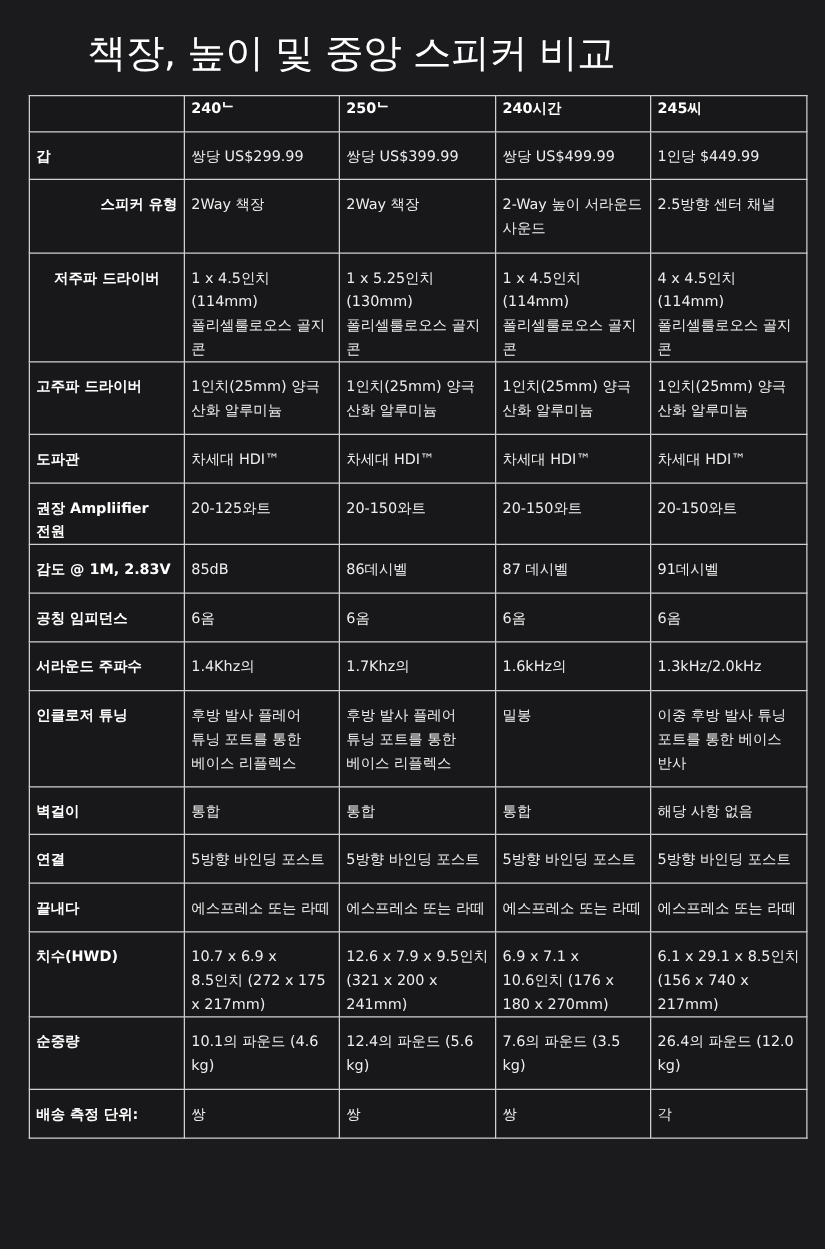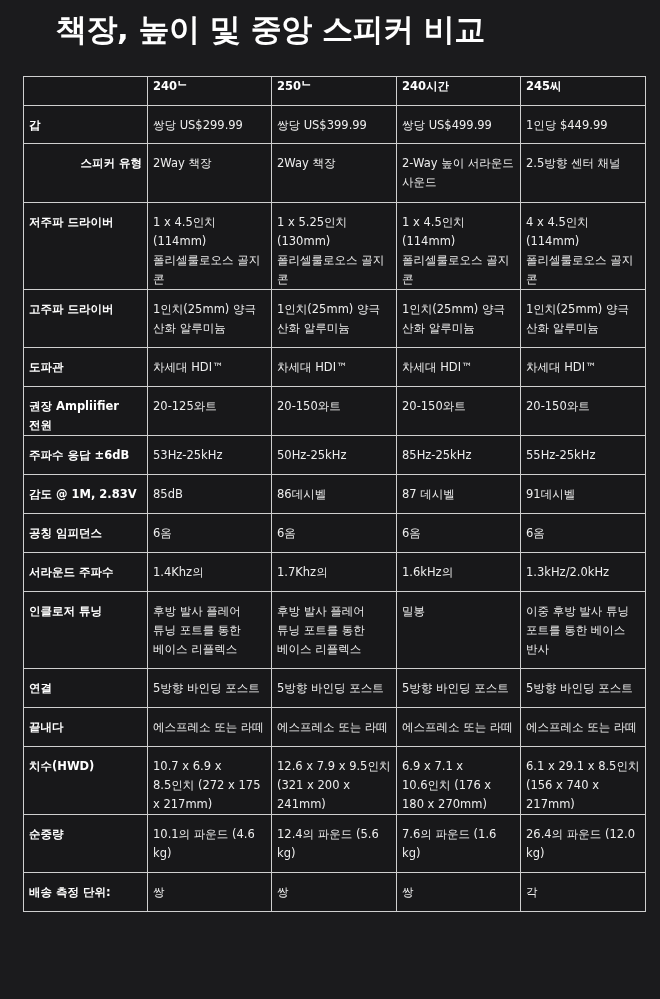--- a/index.html
+++ b/index.html
@@ -4,22 +4,22 @@
 <style>
   html, body { margin: 0; padding: 0; }
   body {
     width: 660px; height: 999px; overflow: hidden;
     background: #1b1b1d;
     font-family: "DejaVu Sans", "Liberation Sans", sans-serif;
     color: #f2f2f2;
     position: relative;
   }
   h1 {
-    position: absolute; left: 56px; top: 6px; margin: 0;
-    font-size: 31px; font-weight: bold; color: #ffffff;
+    position: absolute; left: 56px; top: 6px; margin: 14px;
+    font-size: 31px; font-weight: normal; color: #ffffff;
     letter-spacing: -0.5px; line-height: 46px;
   }
   table {
     position: absolute; left: 23px; top: 76px;
     width: 622px;
     border-collapse: collapse;
     table-layout: fixed;
     border: 1px solid #bdbdbd;
   }
   col.c0 { width: 124px; }
@@ -74,21 +74,21 @@
         <td>1인당 $449.99</td>
       </tr>
       <tr>
         <td class="label" style="height: 48px; text-align: right;">스피커 유형</td>
         <td>2Way 책장</td>
         <td>2Way 책장</td>
         <td>2-Way 높이 서라운드 사운드</td>
         <td>2.5방향 센터 채널</td>
       </tr>
       <tr>
-        <td class="label" style="height: 64px;">저주파 드라이버</td>
+        <td class="label" style="height: 64px; text-align: center;">저주파 드라이버</td>
         <td>1 x 4.5인치(114mm) 폴리셀룰로오스 골지 콘</td>
         <td>1 x 5.25인치(130mm) 폴리셀룰로오스 골지 콘</td>
         <td>1 x 4.5인치(114mm) 폴리셀룰로오스 골지 콘</td>
         <td>4 x 4.5인치(114mm) 폴리셀룰로오스 골지 콘</td>
       </tr>
       <tr>
         <td class="label" style="height: 47px;">고주파 드라이버</td>
         <td>1인치(25mm) 양극 산화 알루미늄</td>
         <td>1인치(25mm) 양극 산화 알루미늄</td>
         <td>1인치(25mm) 양극 산화 알루미늄</td>
@@ -100,27 +100,20 @@
         <td>차세대 HDI™</td>
         <td>차세대 HDI™</td>
         <td>차세대 HDI™</td>
       </tr>
       <tr>
         <td class="label" style="height: 28px;">권장 Ampliifier 전원</td>
         <td>20-125와트</td>
         <td>20-150와트</td>
         <td>20-150와트</td>
         <td>20-150와트</td>
-      </tr>
-      <tr>
-        <td class="label" style="height: 28px;">주파수 응답 ±6dB</td>
-        <td>53Hz-25kHz</td>
-        <td>50Hz-25kHz</td>
-        <td>85Hz-25kHz</td>
-        <td>55Hz-25kHz</td>
       </tr>
       <tr>
         <td class="label" style="height: 28px;">감도 @ 1M, 2.83V</td>
         <td>85dB</td>
         <td>86데시벨</td>
         <td>87 데시벨</td>
         <td>91데시벨</td>
       </tr>
       <tr>
         <td class="label" style="height: 28px;">공칭 임피던스</td>
@@ -137,20 +130,27 @@
         <td>1.3kHz/2.0kHz</td>
       </tr>
       <tr>
         <td class="label" style="height: 66px;">인클로저 튜닝</td>
         <td>후방 발사 플레어 튜닝 포트를 통한 베이스 리플렉스</td>
         <td>후방 발사 플레어 튜닝 포트를 통한 베이스 리플렉스</td>
         <td>밀봉</td>
         <td>이중 후방 발사 튜닝 포트를 통한 베이스 반사</td>
       </tr>
       <tr>
+        <td class="label" style="height: 27px;">벽걸이</td>
+        <td>통합</td>
+        <td>통합</td>
+        <td>통합</td>
+        <td>해당 사항 없음</td>
+      </tr>
+      <tr>
         <td class="label" style="height: 28px;">연결</td>
         <td>5방향 바인딩 포스트</td>
         <td>5방향 바인딩 포스트</td>
         <td>5방향 바인딩 포스트</td>
         <td>5방향 바인딩 포스트</td>
       </tr>
       <tr>
         <td class="label" style="height: 28px;">끝내다</td>
         <td>에스프레소 또는 라떼</td>
         <td>에스프레소 또는 라떼</td>
@@ -161,21 +161,21 @@
         <td class="label" style="height: 47px;">치수(HWD)</td>
         <td>10.7 x 6.9 x 8.5인치 (272 x 175 x 217mm)</td>
         <td>12.6 x 7.9 x 9.5인치 (321 x 200 x 241mm)</td>
         <td>6.9 x 7.1 x 10.6인치 (176 x 180 x 270mm)</td>
         <td>6.1 x 29.1 x 8.5인치 (156 x 740 x 217mm)</td>
       </tr>
       <tr>
         <td class="label" style="height: 47px;">순중량</td>
         <td>10.1의 파운드 (4.6 kg)</td>
         <td>12.4의 파운드 (5.6 kg)</td>
-        <td>7.6의 파운드 (1.6 kg)</td>
+        <td>7.6의 파운드 (3.5 kg)</td>
         <td>26.4의 파운드 (12.0 kg)</td>
       </tr>
       <tr>
         <td class="label" style="height: 28px;">배송 측정 단위:</td>
         <td>쌍</td>
         <td>쌍</td>
         <td>쌍</td>
         <td>각</td>
       </tr>
     </tbody>

